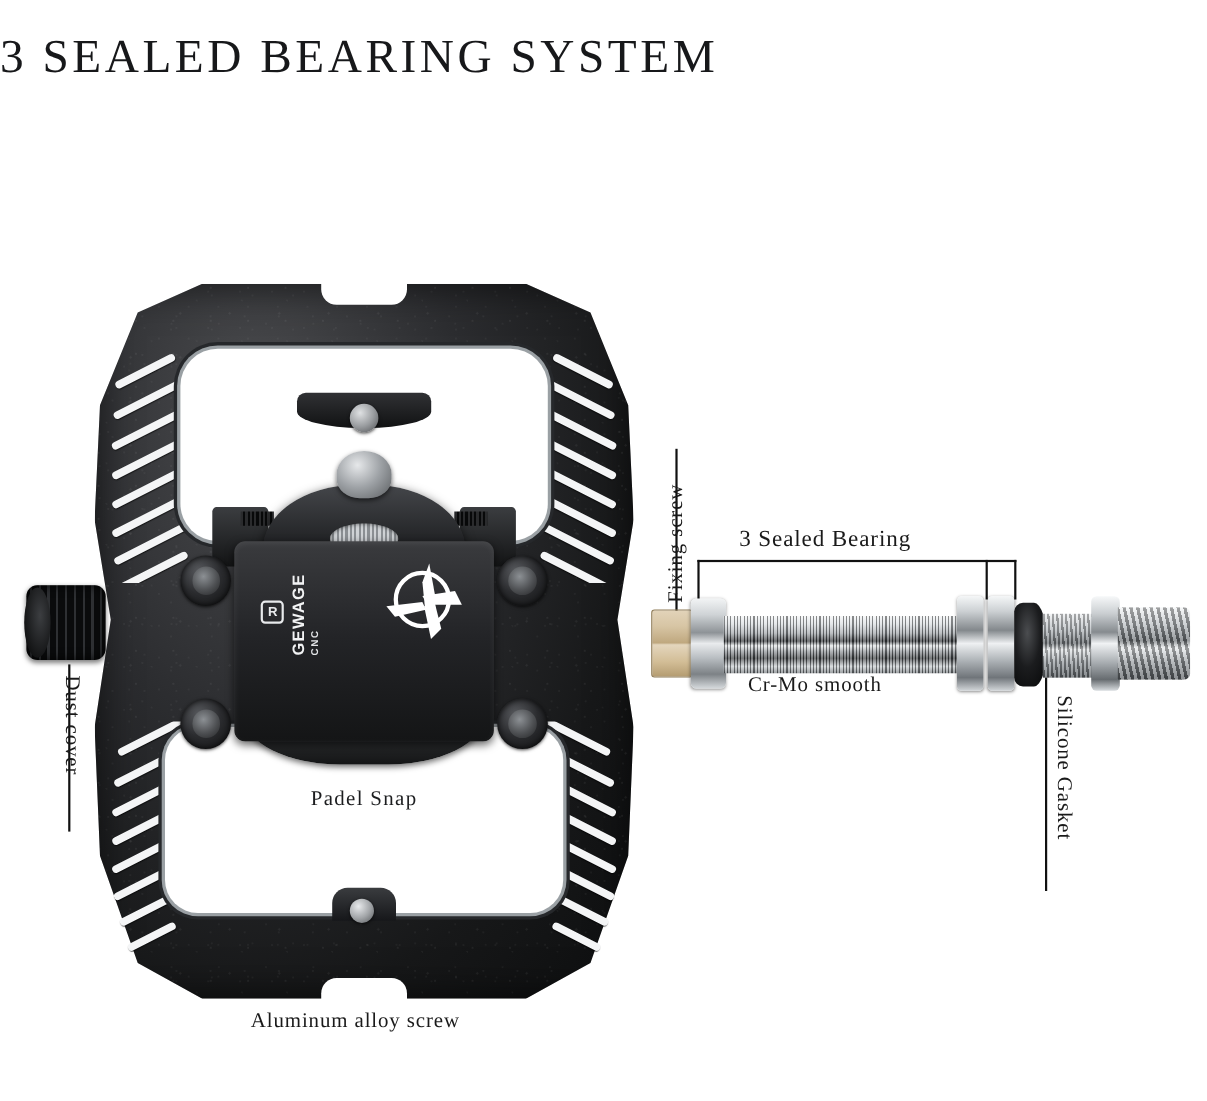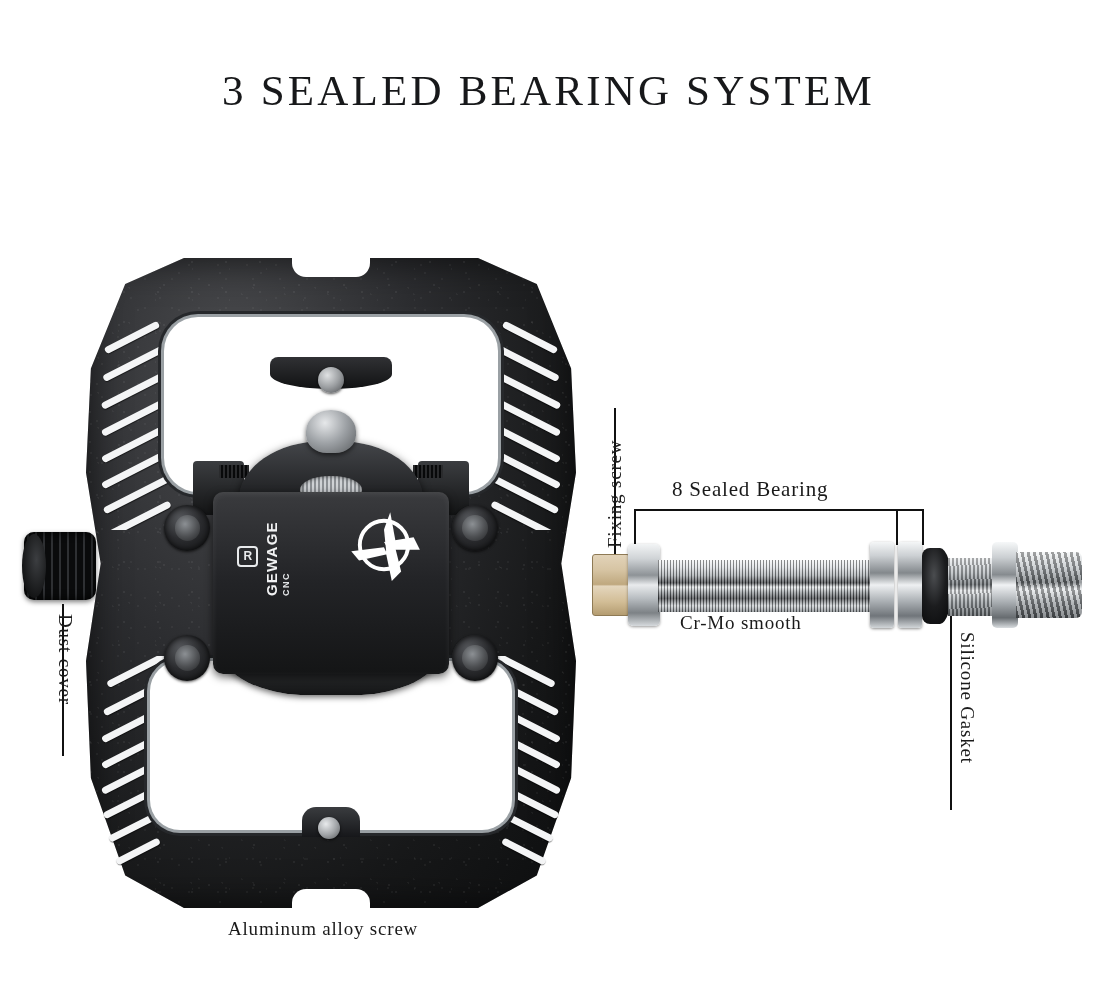--- a/index.html
+++ b/index.html
@@ -13,22 +13,22 @@
     position: relative;
     overflow: hidden;
     font-family: "Liberation Serif", "DejaVu Serif", serif;
     color: #1a1a1a;
   }
 
   
   .header {
     position: absolute;
     top: 0; left: 0; right: 0;
-    text-align: center;
-    padding-top: 67px;
+    text-align: left;
+    padding-top: 28px;
   }
   .title {
     font-size: 43px;
     letter-spacing: 3.2px;
     font-weight: 400;
     color: #17181a;
     margin: 0;
     line-height: 1.1;
     white-space: nowrap;
   }
@@ -555,28 +555,29 @@
     <div class="screw s3">
         <div class="torx"></div>
       </div>
     <div class="screw s4">
         <div class="torx"></div>
       </div>
 
     <div class="bottom-screw-boss"></div>
     <div class="bottom-screw"></div>
 
+    <div class="pedal-label">Padel Snap</div>
   </div>
 
   <span class="lbl" style="left:228px; top:918px;">Aluminum alloy screw</span>
 
   <div class="leader" style="left:614px; top:408px; width:2px; height:148px;"></div>
   <span class="lbl vert-up" style="left:604px; top:548px;">Fixing screw</span>
 
-  <span class="lbl" style="left:672px; top:477px; font-size:21px;">8 Sealed Bearing</span>
+  <span class="lbl" style="left:672px; top:477px; font-size:21px;">3 Sealed Bearing</span>
   <div class="bracket">
     <div class="bar" style="left:634px; top:509px; width:290px;"></div>
     <div class="tick" style="left:634px; top:509px; height:36px;"></div>
     <div class="tick" style="left:896px; top:509px; height:36px;"></div>
     <div class="tick" style="left:922px; top:509px; height:36px;"></div>
   </div>
 
   <div class="spindle">
     <div class="sp-nut"></div>
     <div class="sp-collar"></div>

